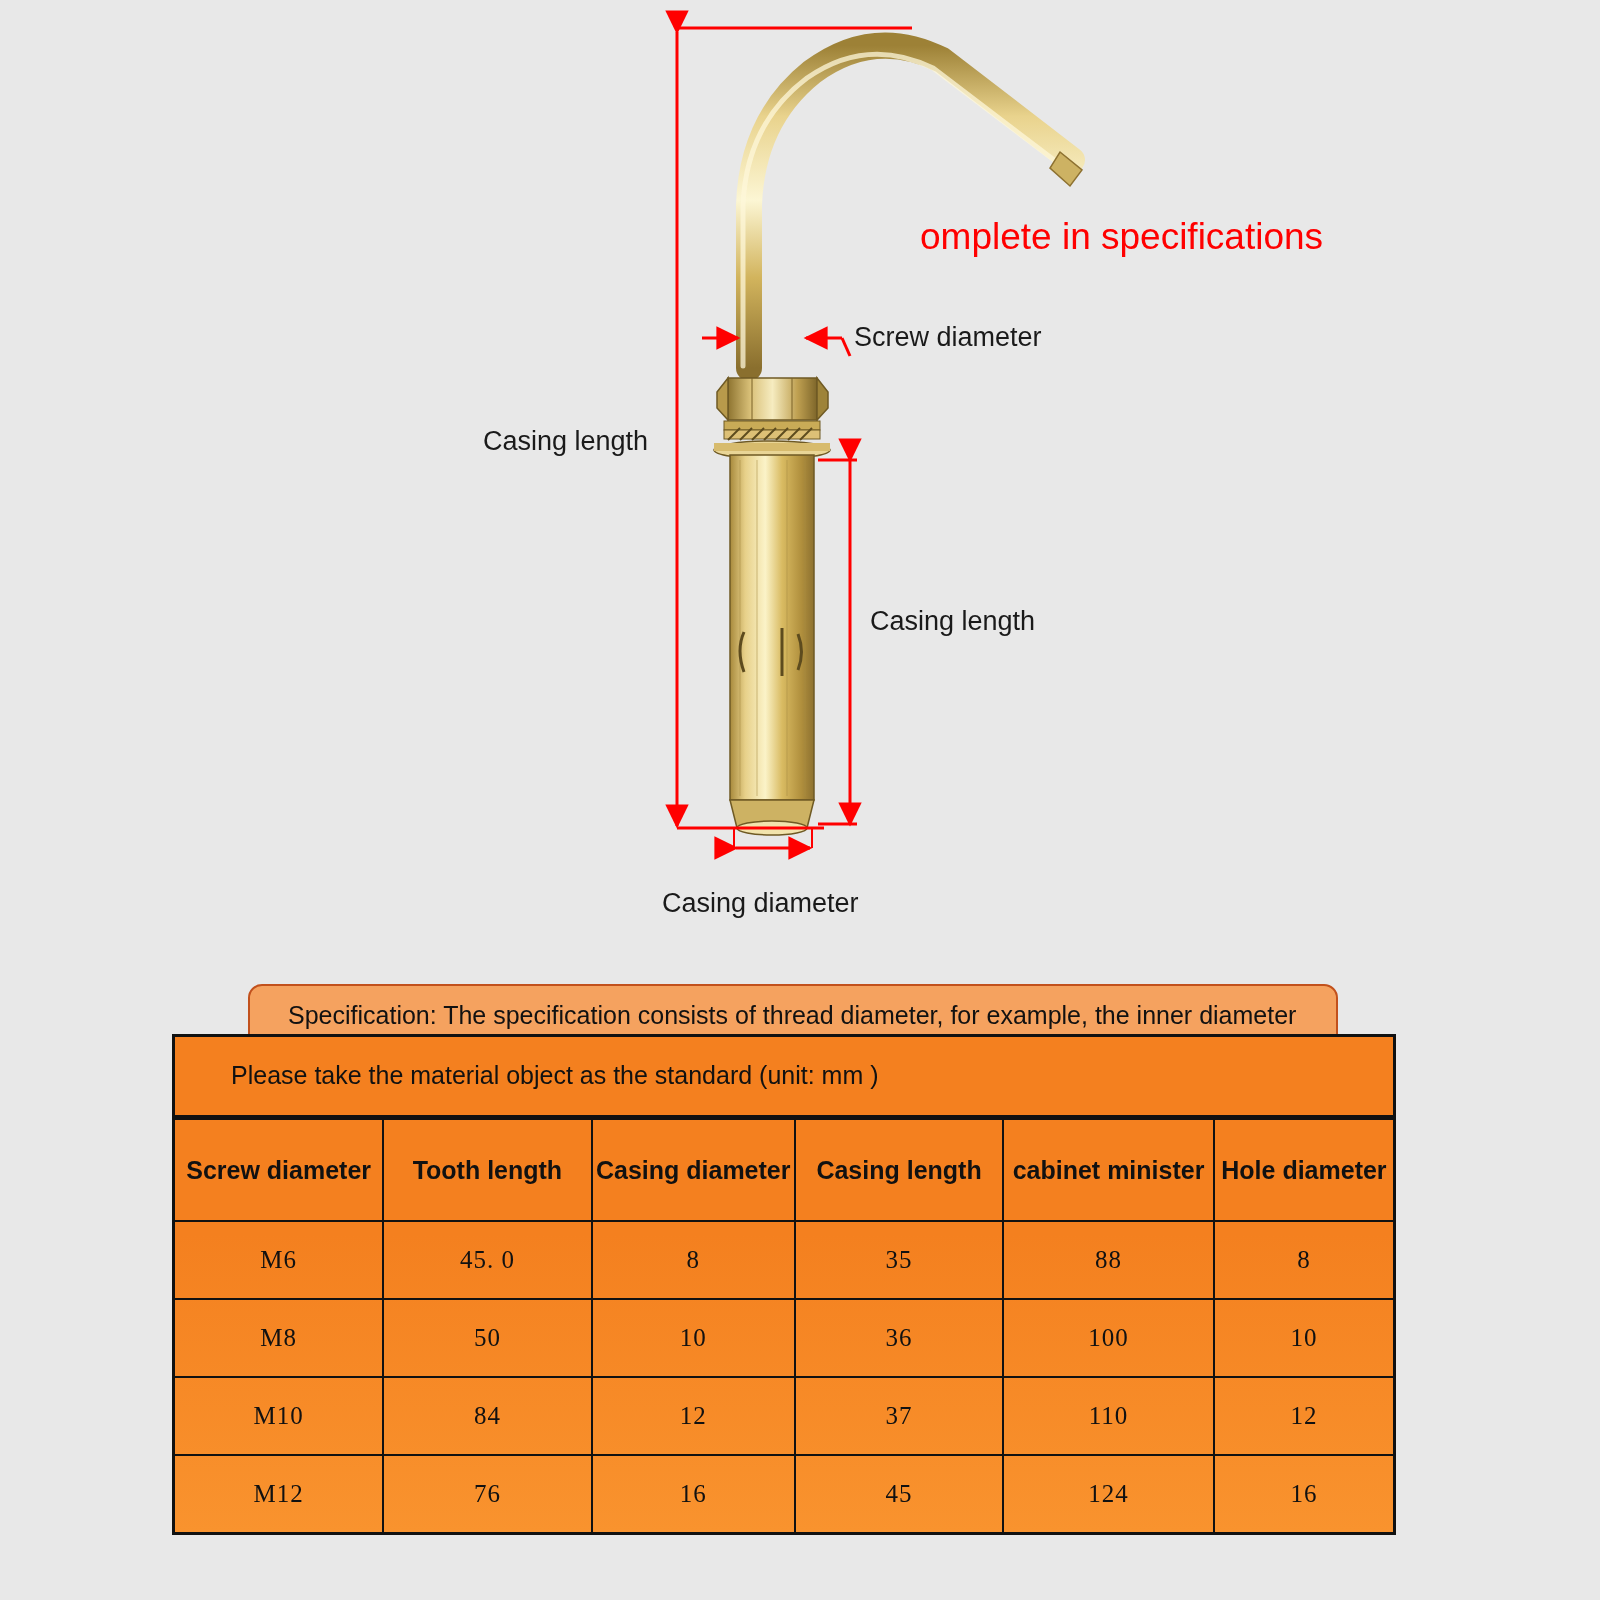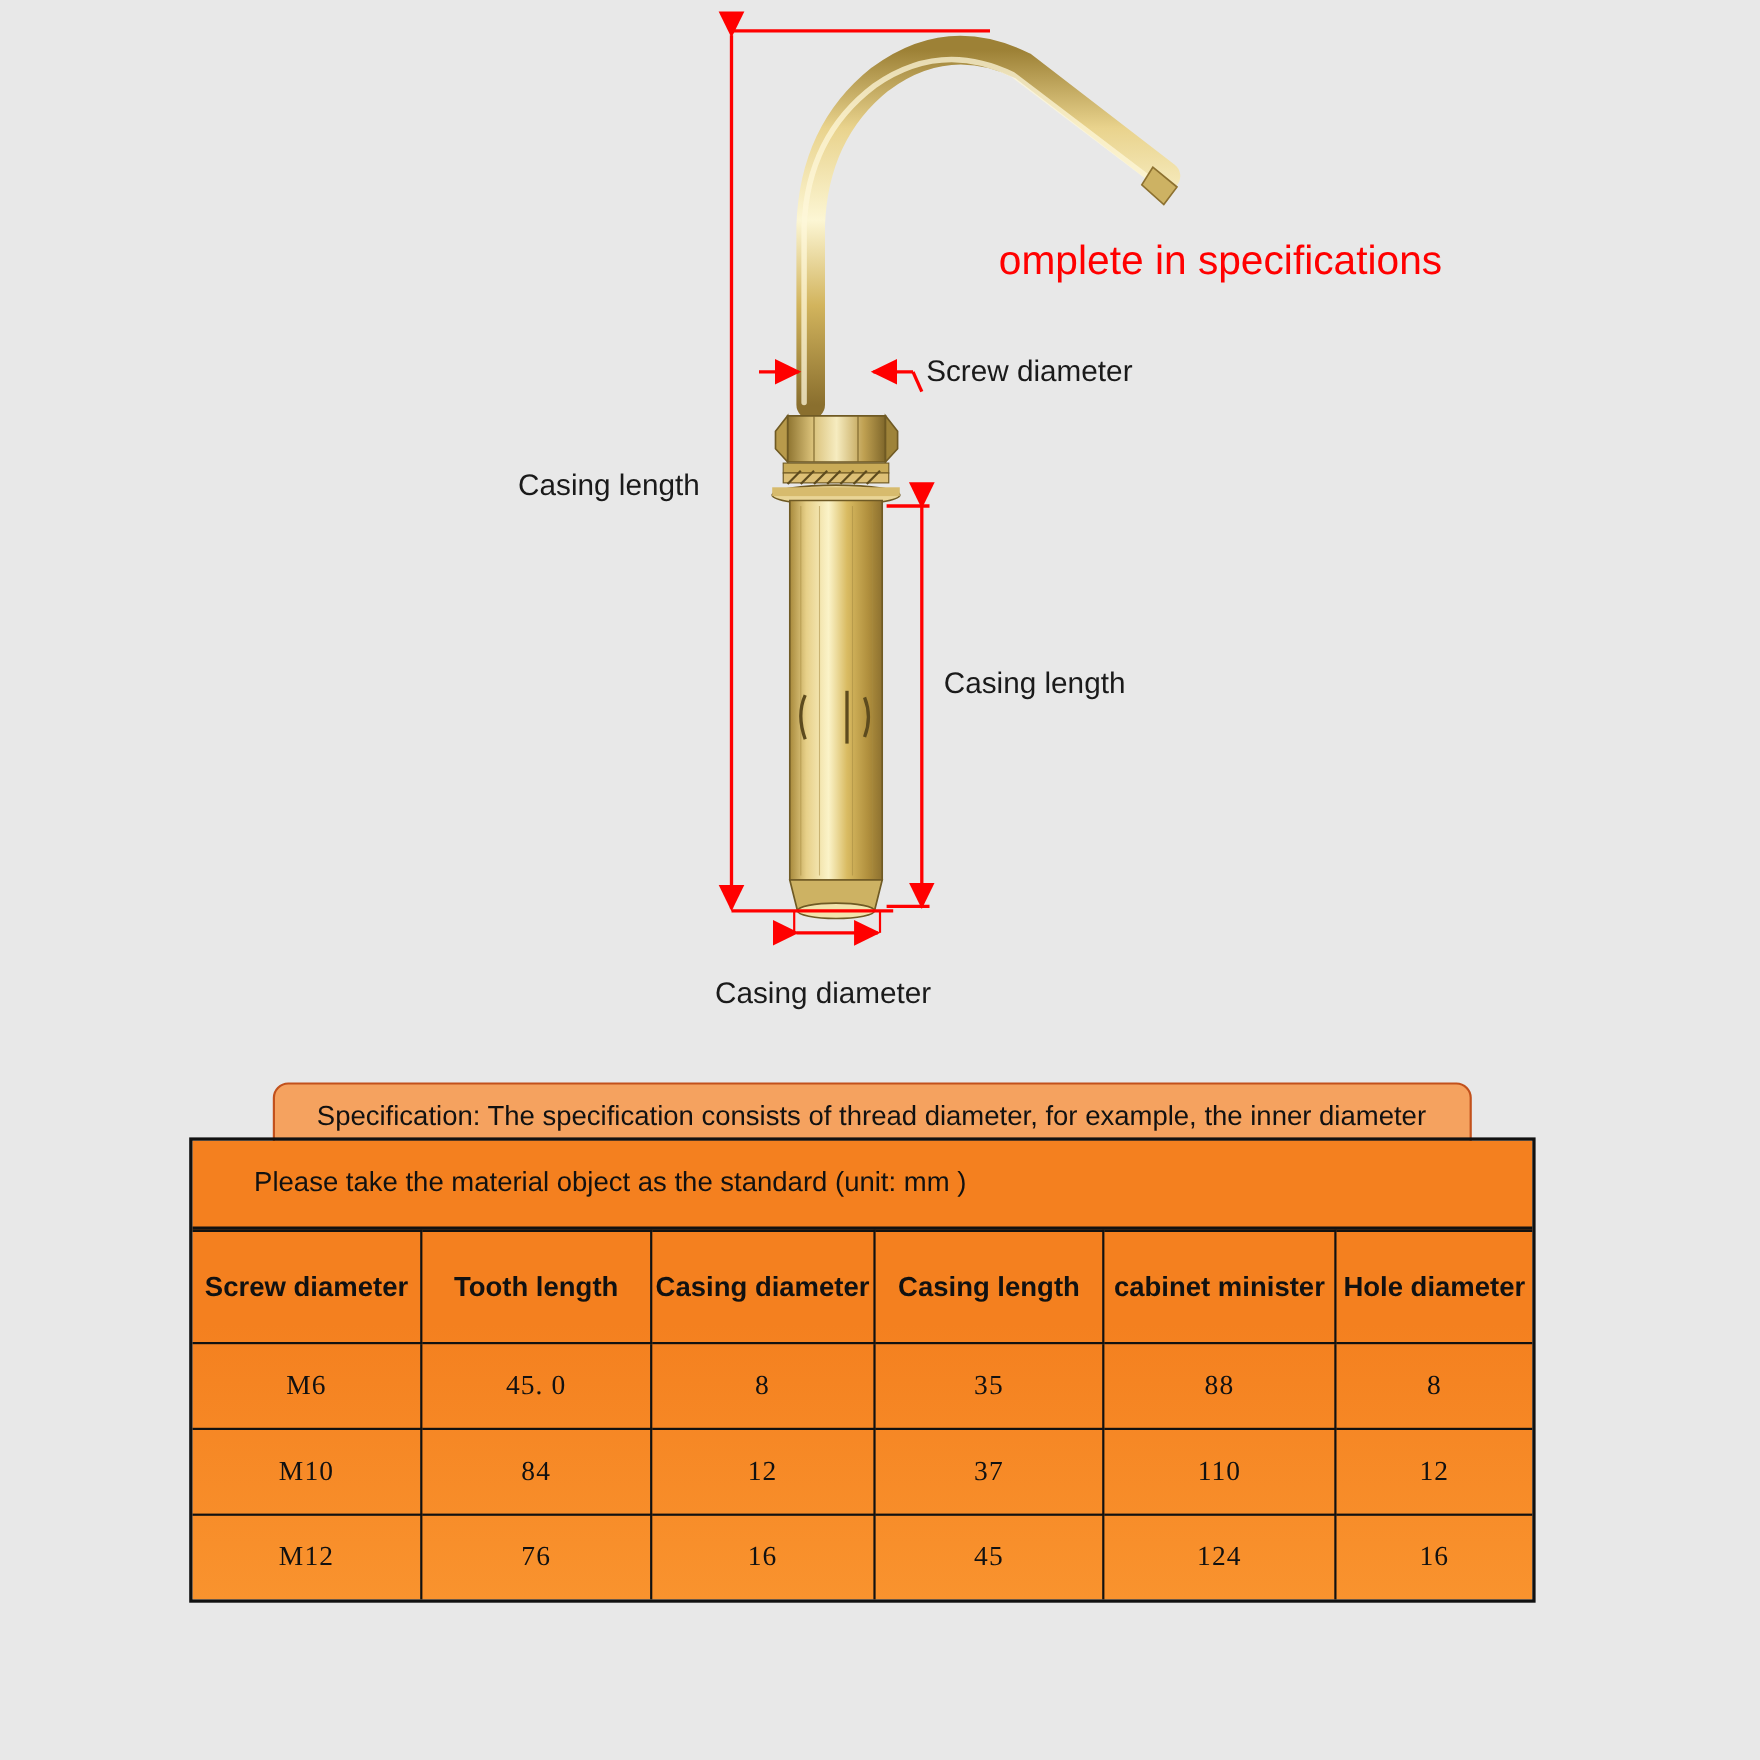--- a/index.html
+++ b/index.html
@@ -11,21 +11,21 @@
     height: 1600px;
     background: #e8e8e8;
     font-family: "Liberation Sans", sans-serif;
     position: relative;
     overflow: hidden;
   }
 
   
   #diagram {
     position: absolute;
-    left: 0; top: 0;
+    left: 12px; top: 0;
     width: 1581px;
     height: 945px;
   }
   #diagram svg {
     position: absolute;
     left: 0; top: 0;
   }
 
   .dim-label {
     position: absolute;
@@ -252,20 +252,28 @@
     <tbody>
       <tr>
         <td>M6</td>
         <td>45. 0</td>
         <td>8</td>
         <td>35</td>
         <td>88</td>
         <td>8</td>
       </tr>
       <tr>
+        <td>M8</td>
+        <td>50</td>
+        <td>10</td>
+        <td>36</td>
+        <td>100</td>
+        <td>10</td>
+      </tr>
+      <tr>
         <td>M10</td>
         <td>84</td>
         <td>12</td>
         <td>37</td>
         <td>110</td>
         <td>12</td>
       </tr>
       <tr>
         <td>M12</td>
         <td>76</td>

